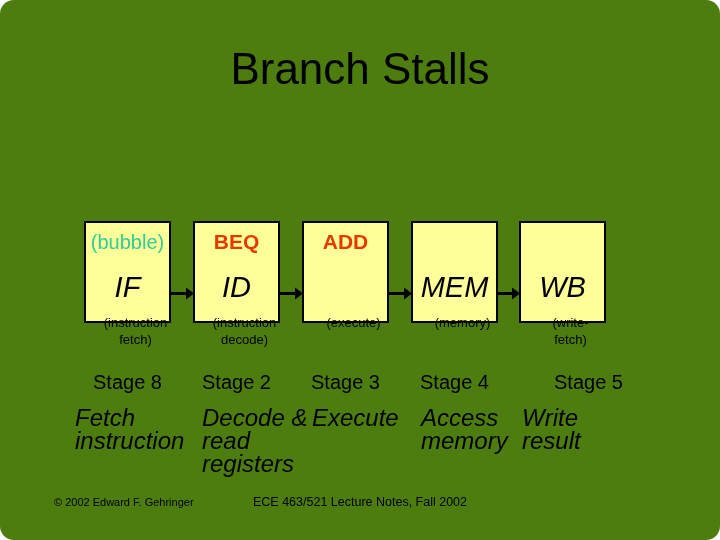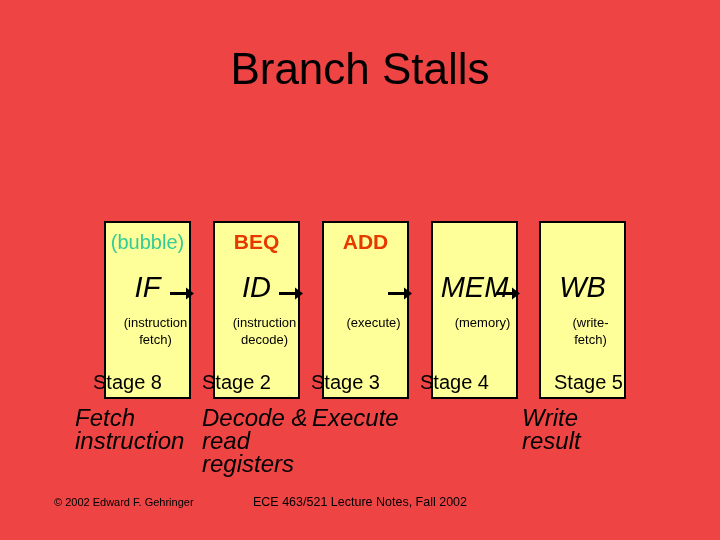--- a/index.html
+++ b/index.html
@@ -1,45 +1,45 @@
 <!DOCTYPE html>
 <html><head>
 <meta charset="utf-8">
 <style>
   html, body { margin: 0; padding: 0; background: #ffffff; }
   .slide {
     position: relative;
     width: 720px;
     height: 540px;
-    background: #ef4444;
+    background: #4d7c0f;
     font-family: "Liberation Sans", sans-serif;
     color: #000000;
     overflow: hidden;
+    border-radius: 14px;
   }
   .title {
     position: absolute;
     top: 47px;
     left: 0;
     right: 0;
     margin: 0;
     text-align: center;
     font-size: 44px;
     font-weight: normal;
     line-height: 1;
     color: #000000;
   }
   .stage-box {
     position: absolute;
     top: 221px;
     width: 87px;
-    height: 178px;
+    height: 102px;
     box-sizing: border-box;
     background: #ffff99;
     border: 2px solid #000000;
-    margin-left: 20px;
   }
   .s0 { left: 84px; }
   .s1 { left: 193px; }
   .s2 { left: 302px; }
   .s3 { left: 411px; }
   .s4 { left: 519px; padding-left: 26px; }
   .instr {
     position: absolute;
     top: 7px;
     left: 0;
@@ -192,19 +192,21 @@
   <div class="stage-label s2">Stage 3</div>
   <div class="stage-label s3">Stage 4</div>
   <div class="stage-label s4">Stage 5</div>
 
   <div class="desc d0">Fetch
 instruction</div>
   <div class="desc d1">Decode &amp;
 read
 registers</div>
   <div class="desc d2">Execute</div>
+  <div class="desc d3">Access
+memory</div>
   <div class="desc d4">Write
 result</div>
 
   <div class="footer-left">© 2002 Edward F. Gehringer</div>
   <div class="footer-center">ECE 463/521 Lecture Notes, Fall 2002</div>
 
 </div>
 
 </body></html>

